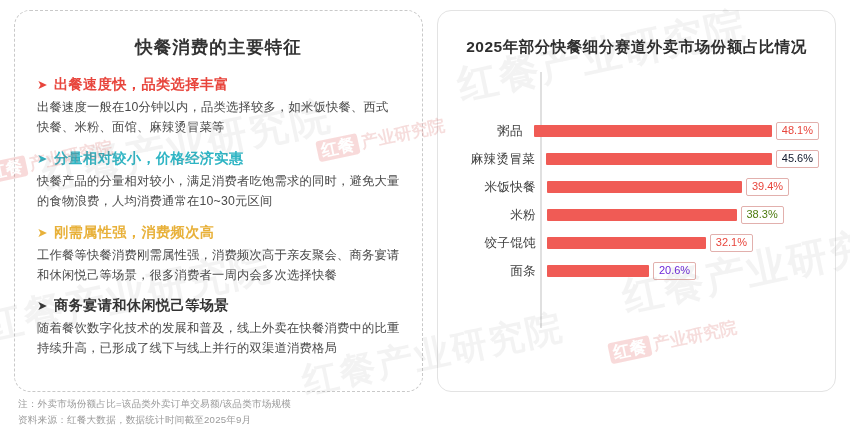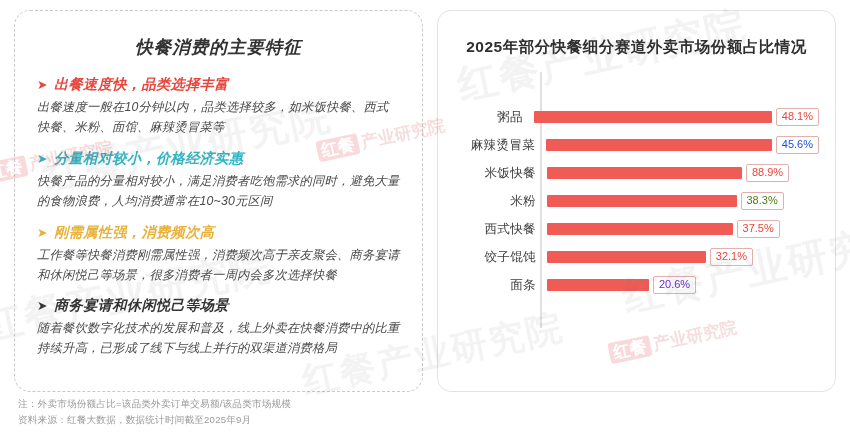--- a/index.html
+++ b/index.html
@@ -77,21 +77,20 @@
 
   
   .left-card {
     width: 409px;
     box-sizing: border-box;
     border: 1px dashed #c9c9c9;
     border-radius: 16px;
     padding: 14px 22px 10px 22px;
     position: relative;
     background: transparent;
-    font-style: italic;
   }
   .left-title {
     text-align: center;
     font-size: 17.5px;
     font-weight: 700;
     color: #333333;
     letter-spacing: 1px;
     margin: 10px 0 16px 0;
   }
   .feature { margin-bottom: 11px; }
@@ -280,42 +279,35 @@
               <div class="cat-label">粥品</div>
               <div class="bar-wrap">
                 <div class="bar" style="width: 238px; background: rgb(240, 91, 85);"></div>
                 <div class="value-box" style="border-color: rgb(226, 176, 173); color: rgb(232, 69, 60);">48.1%</div>
               </div>
             </div>
             <div class="bar-row">
               <div class="cat-label">麻辣烫冒菜</div>
               <div class="bar-wrap">
                 <div class="bar" style="width: 225.63px; background: rgb(240, 91, 85);"></div>
-                <div class="value-box" style="border-color: rgb(226, 176, 173); color: #1d4ed8;">45.6%</div>
+                <div class="value-box" style="border-color: rgb(226, 176, 173); color: #0f172a;">45.6%</div>
               </div>
             </div>
             <div class="bar-row">
               <div class="cat-label">米饭快餐</div>
               <div class="bar-wrap">
                 <div class="bar" style="width: 194.952px; background: rgb(240, 91, 85);"></div>
-                <div class="value-box" style="border-color: rgb(226, 176, 173); color: rgb(232, 69, 60);">88.9%</div>
+                <div class="value-box" style="border-color: rgb(226, 176, 173); color: rgb(232, 69, 60);">39.4%</div>
               </div>
             </div>
             <div class="bar-row">
               <div class="cat-label">米粉</div>
               <div class="bar-wrap">
                 <div class="bar" style="width: 189.509px; background: rgb(240, 91, 85);"></div>
                 <div class="value-box" style="border-color: rgb(226, 176, 173); color: #4d7c0f;">38.3%</div>
-              </div>
-            </div>
-            <div class="bar-row">
-              <div class="cat-label">西式快餐</div>
-              <div class="bar-wrap">
-                <div class="bar" style="width: 185.551px; background: rgb(240, 91, 85);"></div>
-                <div class="value-box" style="border-color: rgb(226, 176, 173); color: rgb(232, 69, 60);">37.5%</div>
               </div>
             </div>
             <div class="bar-row">
               <div class="cat-label">饺子馄饨</div>
               <div class="bar-wrap">
                 <div class="bar" style="width: 158.832px; background: rgb(240, 91, 85);"></div>
                 <div class="value-box" style="border-color: rgb(226, 176, 173); color: rgb(232, 69, 60);">32.1%</div>
               </div>
             </div>
             <div class="bar-row">

